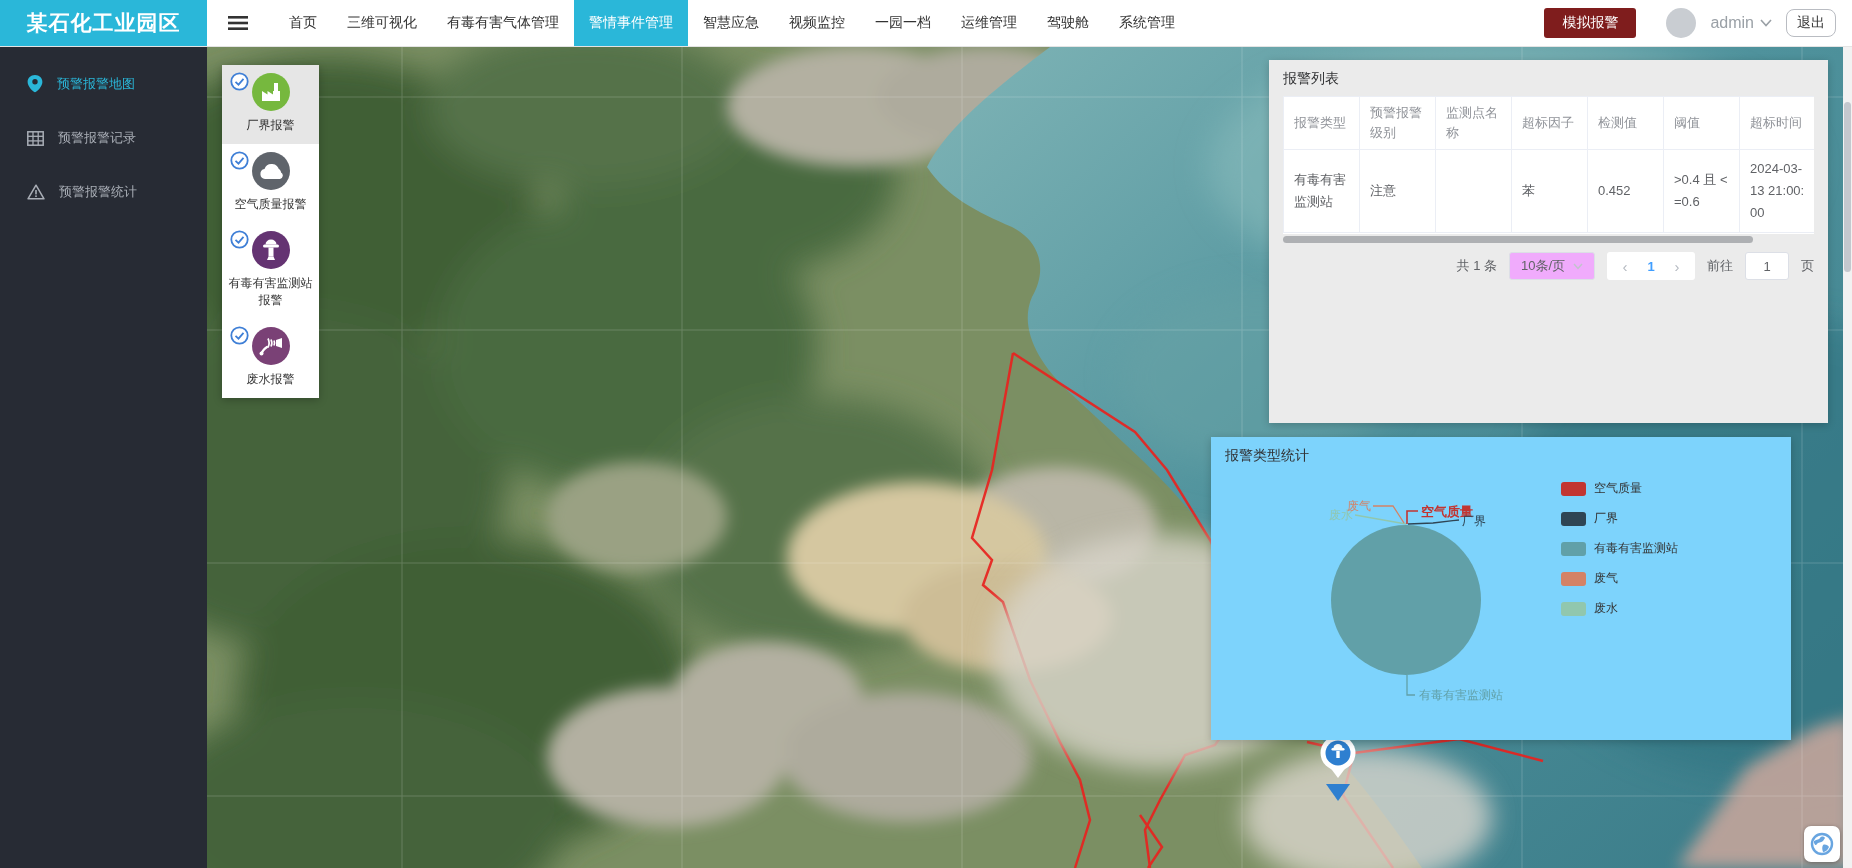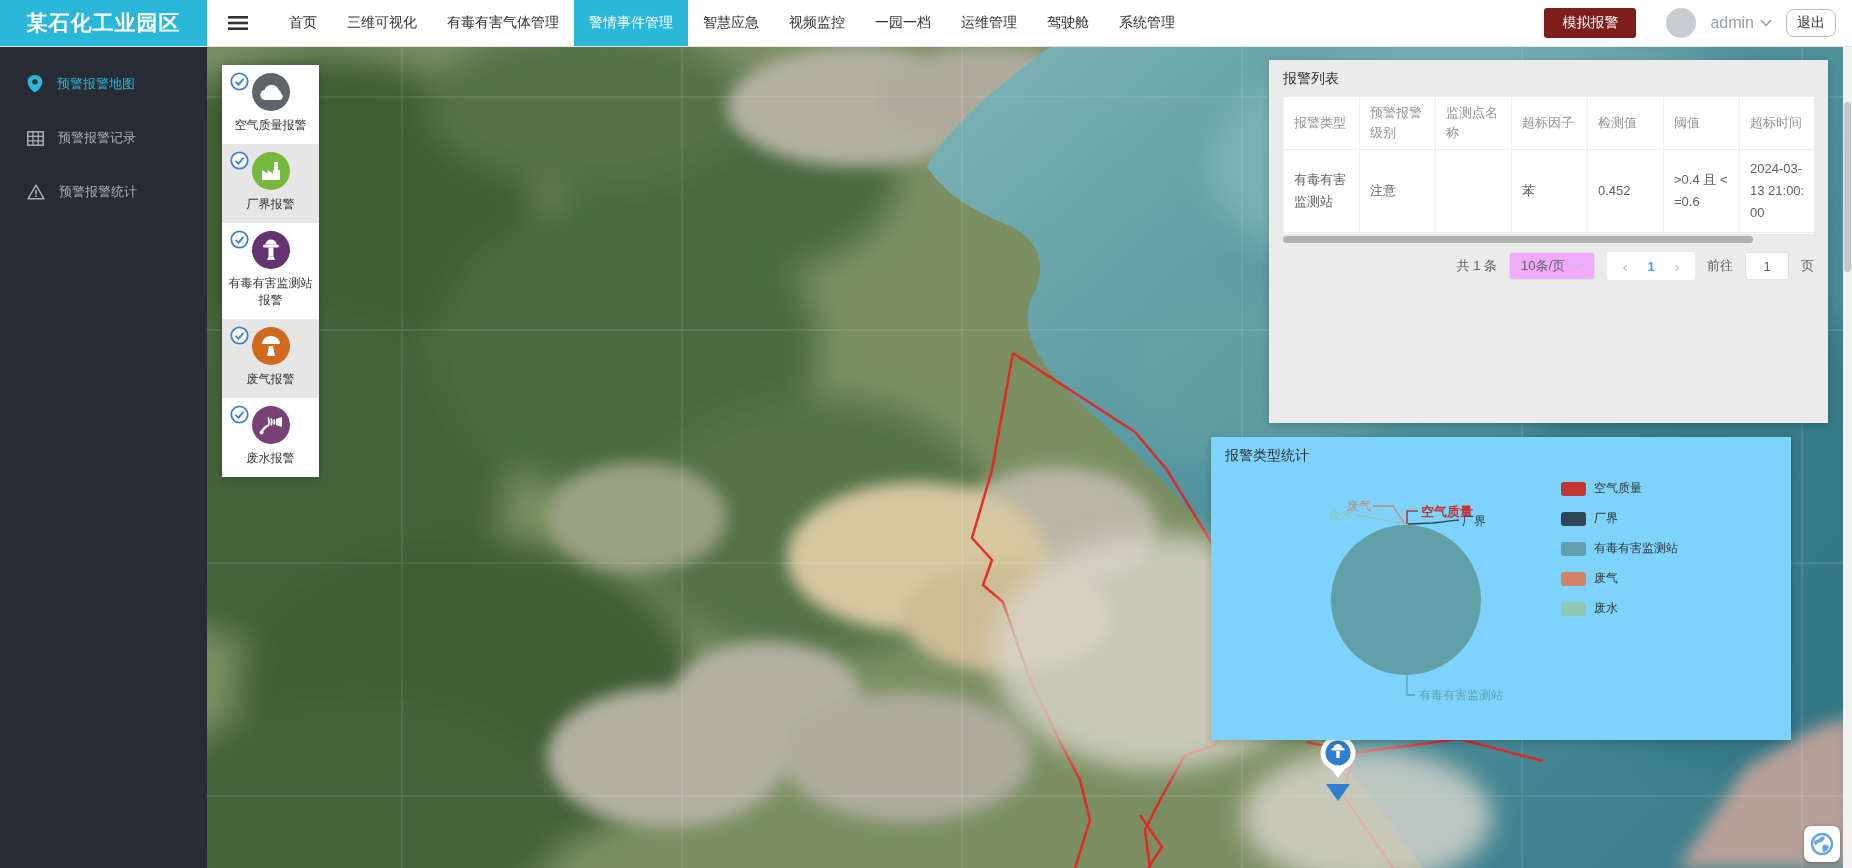--- a/index.html
+++ b/index.html
@@ -251,86 +251,71 @@
     <svg width="24" height="24" viewBox="0 0 24 24">
       <circle cx="12" cy="12" r="10" fill="none" stroke="#69a5e0" stroke-width="2.4"></circle>
       <path d="M4,9 C7,7 9,8 10,6 C11,4 14,4 15,6 L13,9 C11,11 8,10 7,12 C6,14 5,13 4,11 Z" fill="#69a5e0"></path>
       <path d="M13,13 C15,12 18,13 19,15 C18,18 15,20 13,20 C12,17 12,15 13,13 Z" fill="#69a5e0"></path>
     </svg>
   </div>
 </div>
 
 <section class="layer-panel">
 
+  <div class="layer-item alt">
+    <span class="layer-check">
+      <svg width="19" height="19" viewBox="0 0 19 19">
+          <circle cx="9.5" cy="9.5" r="8.2" fill="#fff" stroke="#3f7fd6" stroke-width="1.8"></circle>
+          <polyline points="5.5,9.8 8.5,12.6 13.5,6.8" fill="none" stroke="#3f7fd6" stroke-width="1.8"></polyline>
+        </svg>
+    </span>
+    <span class="layer-icon" style="background:#76b83e">
+      <svg width="22" height="20" viewBox="0 0 22 20">
+          <rect x="14" y="1" width="4" height="9" fill="#fff"></rect>
+          <path d="M2 19 V9 l5.5 3.5 V9 l5.5 3.5 V9 h7 v10 Z" fill="#fff"></path>
+        </svg>
+    </span>
+    <span class="layer-label">厂界报警</span>
+  </div>
+
   <div class="layer-item">
     <span class="layer-check">
       <svg width="19" height="19" viewBox="0 0 19 19">
           <circle cx="9.5" cy="9.5" r="8.2" fill="#fff" stroke="#3f7fd6" stroke-width="1.8"></circle>
           <polyline points="5.5,9.8 8.5,12.6 13.5,6.8" fill="none" stroke="#3f7fd6" stroke-width="1.8"></polyline>
         </svg>
     </span>
     <span class="layer-icon" style="background:#5f646b">
       <svg width="24" height="18" viewBox="0 0 24 18">
           <path d="M6 17 a5 5 0 0 1 -0.5 -9.9 A7.5 7.5 0 0 1 20 8.5 a4.6 4.6 0 0 1 -1 8.5 Z" fill="#fff"></path>
           <circle cx="16.5" cy="12.5" r="4.2" fill="#5f646b"></circle>
           <path d="M12 17 a4 4 0 0 1 0.5-7.8 a5 5 0 0 1 9.5 1.3 a3.5 3.5 0 0 1 -1 6.5 Z" fill="#fff"></path>
         </svg>
     </span>
     <span class="layer-label">空气质量报警</span>
-  </div>
-
-  <div class="layer-item alt">
-    <span class="layer-check">
-      <svg width="19" height="19" viewBox="0 0 19 19">
-          <circle cx="9.5" cy="9.5" r="8.2" fill="#fff" stroke="#3f7fd6" stroke-width="1.8"></circle>
-          <polyline points="5.5,9.8 8.5,12.6 13.5,6.8" fill="none" stroke="#3f7fd6" stroke-width="1.8"></polyline>
-        </svg>
-    </span>
-    <span class="layer-icon" style="background:#76b83e">
-      <svg width="22" height="20" viewBox="0 0 22 20">
-          <rect x="14" y="1" width="4" height="9" fill="#fff"></rect>
-          <path d="M2 19 V9 l5.5 3.5 V9 l5.5 3.5 V9 h7 v10 Z" fill="#fff"></path>
-        </svg>
-    </span>
-    <span class="layer-label">厂界报警</span>
   </div>
 
   <div class="layer-item">
     <span class="layer-check">
       <svg width="19" height="19" viewBox="0 0 19 19">
           <circle cx="9.5" cy="9.5" r="8.2" fill="#fff" stroke="#3f7fd6" stroke-width="1.8"></circle>
           <polyline points="5.5,9.8 8.5,12.6 13.5,6.8" fill="none" stroke="#3f7fd6" stroke-width="1.8"></polyline>
         </svg>
     </span>
     <span class="layer-icon" style="background:#643372">
       <svg width="20" height="22" viewBox="0 0 20 22">
           <rect x="2" y="5.5" width="16" height="3" rx="1.5" fill="#fff"></rect>
           <path d="M4.5,5.5 a5.5,5 0 0 1 11,0 Z" fill="#fff"></path>
           <rect x="7.5" y="8.5" width="5" height="9" fill="#fff"></rect>
           <path d="M7.5,17.5 L6,21 h8 l-1.5,-3.5 Z" fill="#fff"></path>
         </svg>
     </span>
     <span class="layer-label">有毒有害监测站报警</span>
   </div>
 
-  <div class="layer-item alt">
-    <span class="layer-check">
-      <svg width="19" height="19" viewBox="0 0 19 19">
-          <circle cx="9.5" cy="9.5" r="8.2" fill="#fff" stroke="#3f7fd6" stroke-width="1.8"></circle>
-          <polyline points="5.5,9.8 8.5,12.6 13.5,6.8" fill="none" stroke="#3f7fd6" stroke-width="1.8"></polyline>
-        </svg>
-    </span>
-    <span class="layer-icon" style="background:#cf6a1e">
-      <svg width="22" height="22" viewBox="0 0 22 22">
-          <path d="M2,9 a9,8 0 0 1 18,0 Z" fill="#fff"></path>
-          <polygon points="9,11 13,11 15,21 7,21" fill="#fff"></polygon>
-        </svg>
-    </span>
-    <span class="layer-label">废气报警</span>
-  </div>
 
   <div class="layer-item">
     <span class="layer-check">
       <svg width="19" height="19" viewBox="0 0 19 19">
           <circle cx="9.5" cy="9.5" r="8.2" fill="#fff" stroke="#3f7fd6" stroke-width="1.8"></circle>
           <polyline points="5.5,9.8 8.5,12.6 13.5,6.8" fill="none" stroke="#3f7fd6" stroke-width="1.8"></polyline>
         </svg>
     </span>
     <span class="layer-icon" style="background:#7a4176">
       <svg width="24" height="20" viewBox="0 0 24 20">

